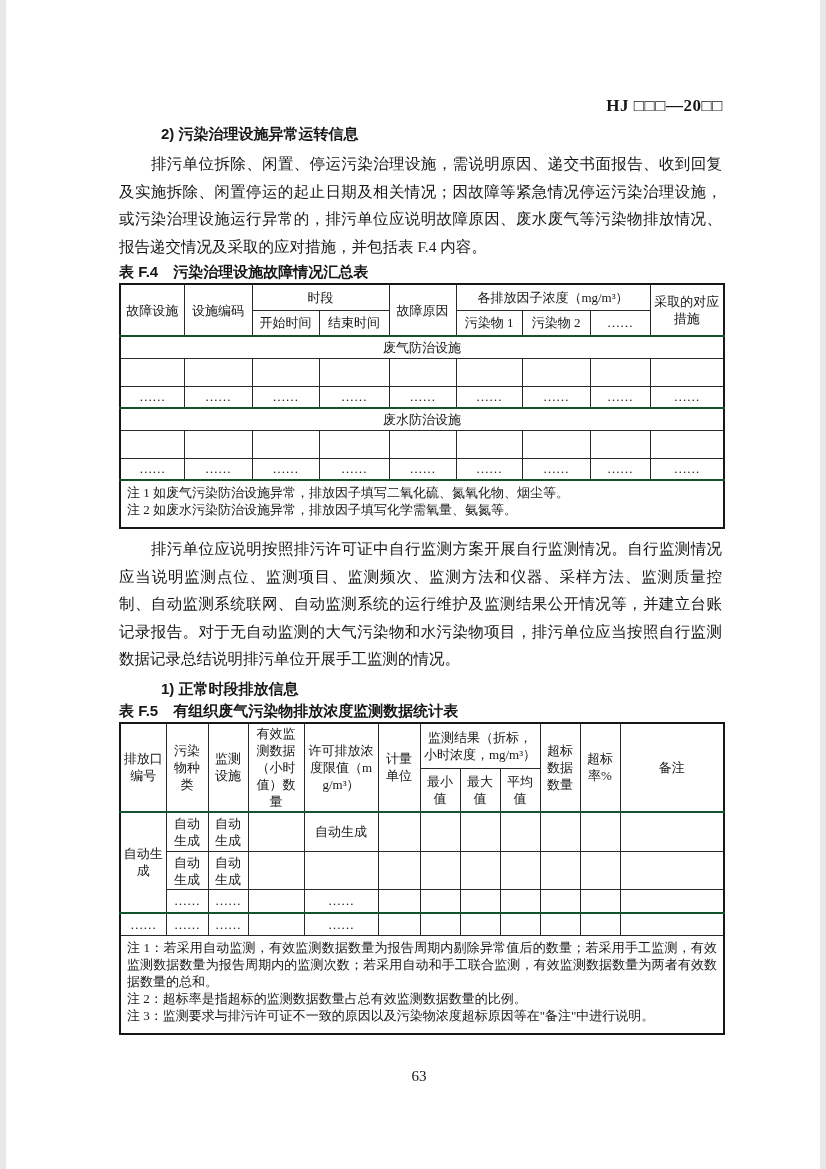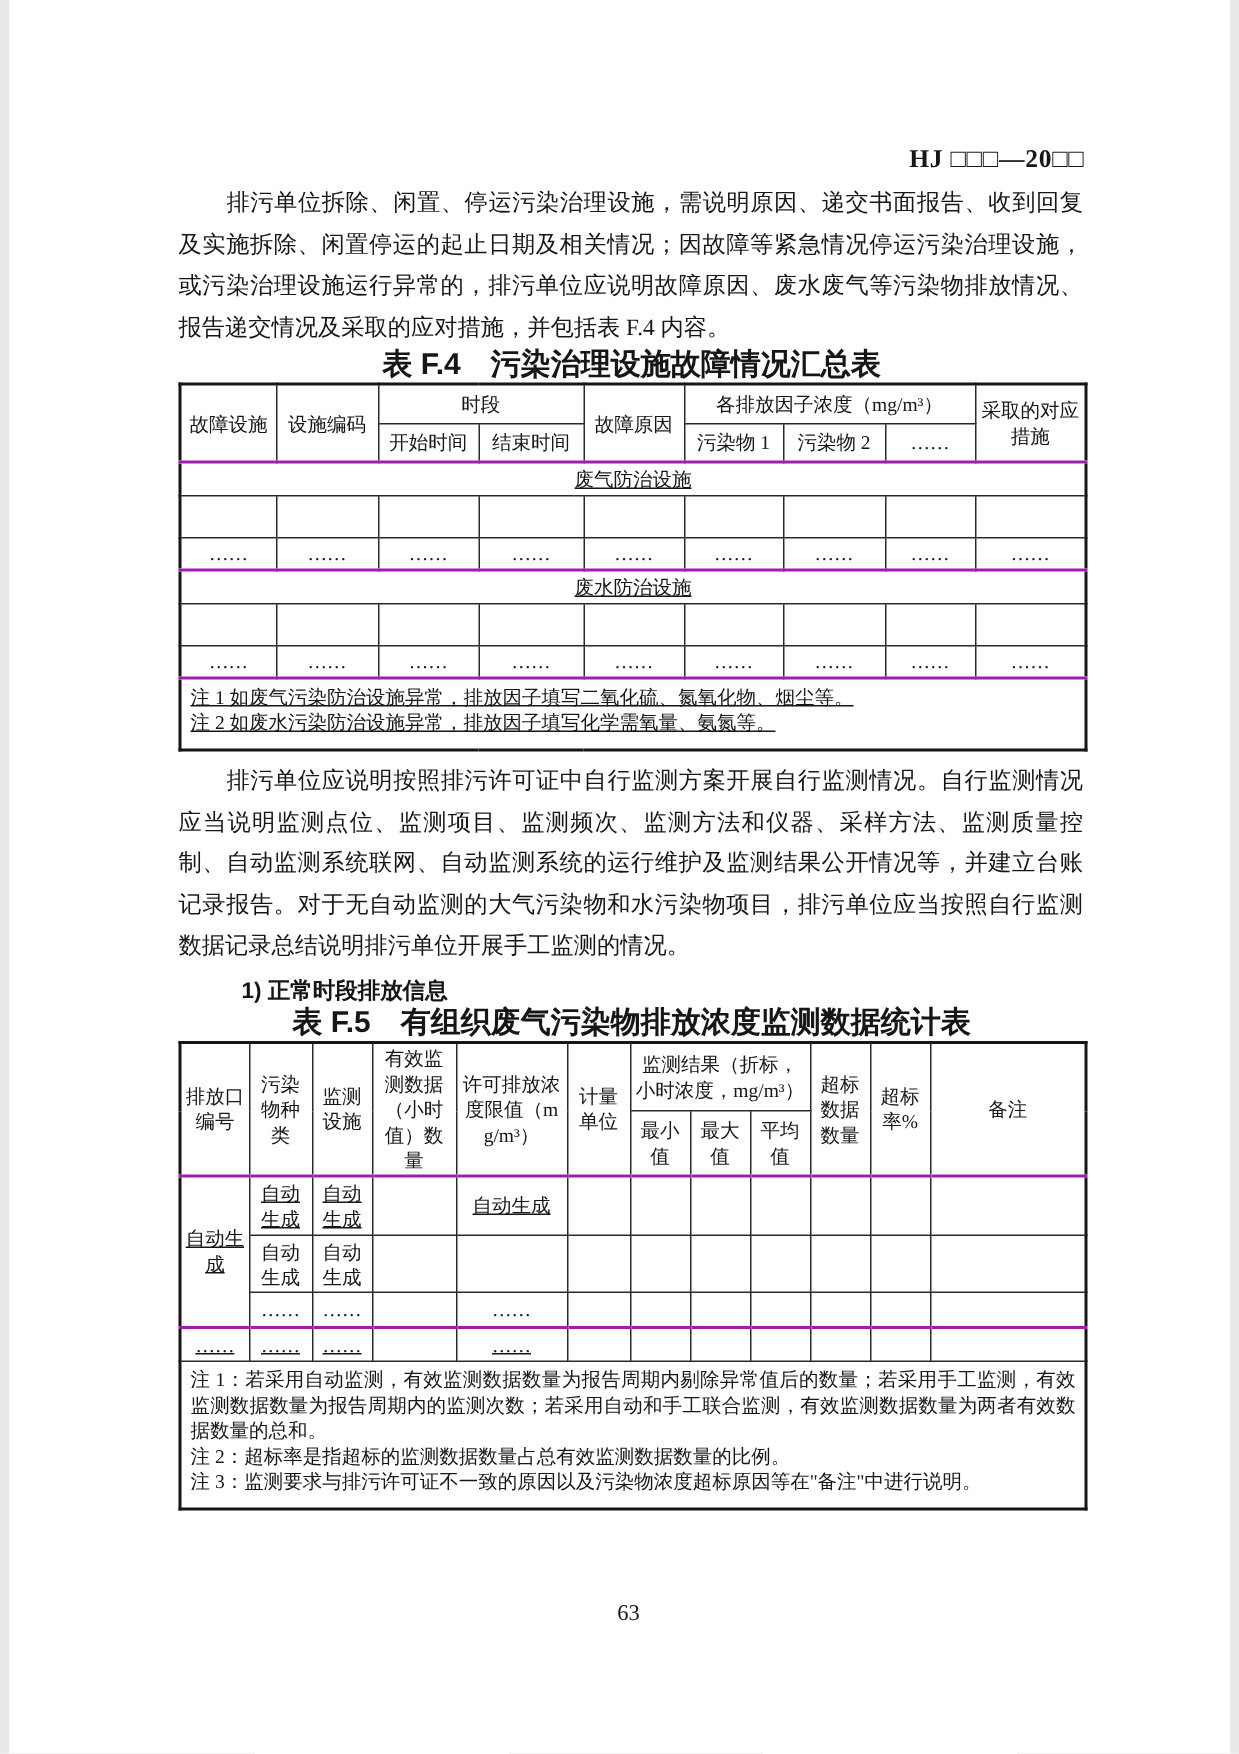--- a/index.html
+++ b/index.html
@@ -22,35 +22,35 @@
   .h2m  { margin-top:7px; }
   .hcm  { margin-top:9px; }
   .h1bm { margin-top:5px; }
 
   .para {
     margin:6px 1px 0 0; font-size:15.5px; line-height:27.5px;
     text-align:justify; text-indent:32px;
   }
 
   .tcap {
-    margin-top:2px; text-align:center;
+    margin-top:2px; 
     font-family:"Liberation Sans","DejaVu Sans",sans-serif;
-    font-weight:bold; font-size:20px; line-height:19px;
+    font-weight:bold; font-size:15px; line-height:19px;
   }
 
   table.t {
     border-collapse:collapse; table-layout:fixed; width:604px;
     margin-top:2px; border:2px solid #161616; font-size:13px;
   }
   table.t th, table.t td {
     border:1px solid #2a2a2a; font-weight:normal; text-align:center;
     vertical-align:middle; padding:1px 2px; line-height:17px;
     overflow:hidden; word-break:break-all;
   }
-  tr.thick > th, tr.thick > td { border-top:2px solid #a21caf;text-decoration:underline; }
+  tr.thick > th, tr.thick > td { border-top:2px solid #14532d; }
 
   
   tr.hr26 { height:26px; }
   tr.hr41 { height:41px; }
   tr.hr37 { height:37px; }
   tr.sec  { height:22px; }
   tr.emp  { height:28px; }
   tr.dot  { height:22px; }
   tr.rA   { height:40px; }
   tr.rB   { height:38px; }
@@ -67,20 +67,21 @@
   }
 </style>
 </head>
 <body>
 
 <div class="page">
   <div class="content">
 
     <div class="doc-code">HJ □□□—20□□</div>
 
+    <div class="h-sub h2m">2) 污染治理设施异常运转信息</div>
 
     <p class="para">排污单位拆除、闲置、停运污染治理设施，需说明原因、递交书面报告、收到回复及实施拆除、闲置停运的起止日期及相关情况；因故障等紧急情况停运污染治理设施，或污染治理设施运行异常的，排污单位应说明故障原因、废水废气等污染物排放情况、报告递交情况及采取的应对措施，并包括表 F.4 内容。</p>
 
     <div class="tcap">表 F.4　污染治理设施故障情况汇总表</div>
 
     <table class="t f4">
       <colgroup>
         <col style="width:64px">
           <col style="width:68px">
           <col style="width:67px">

